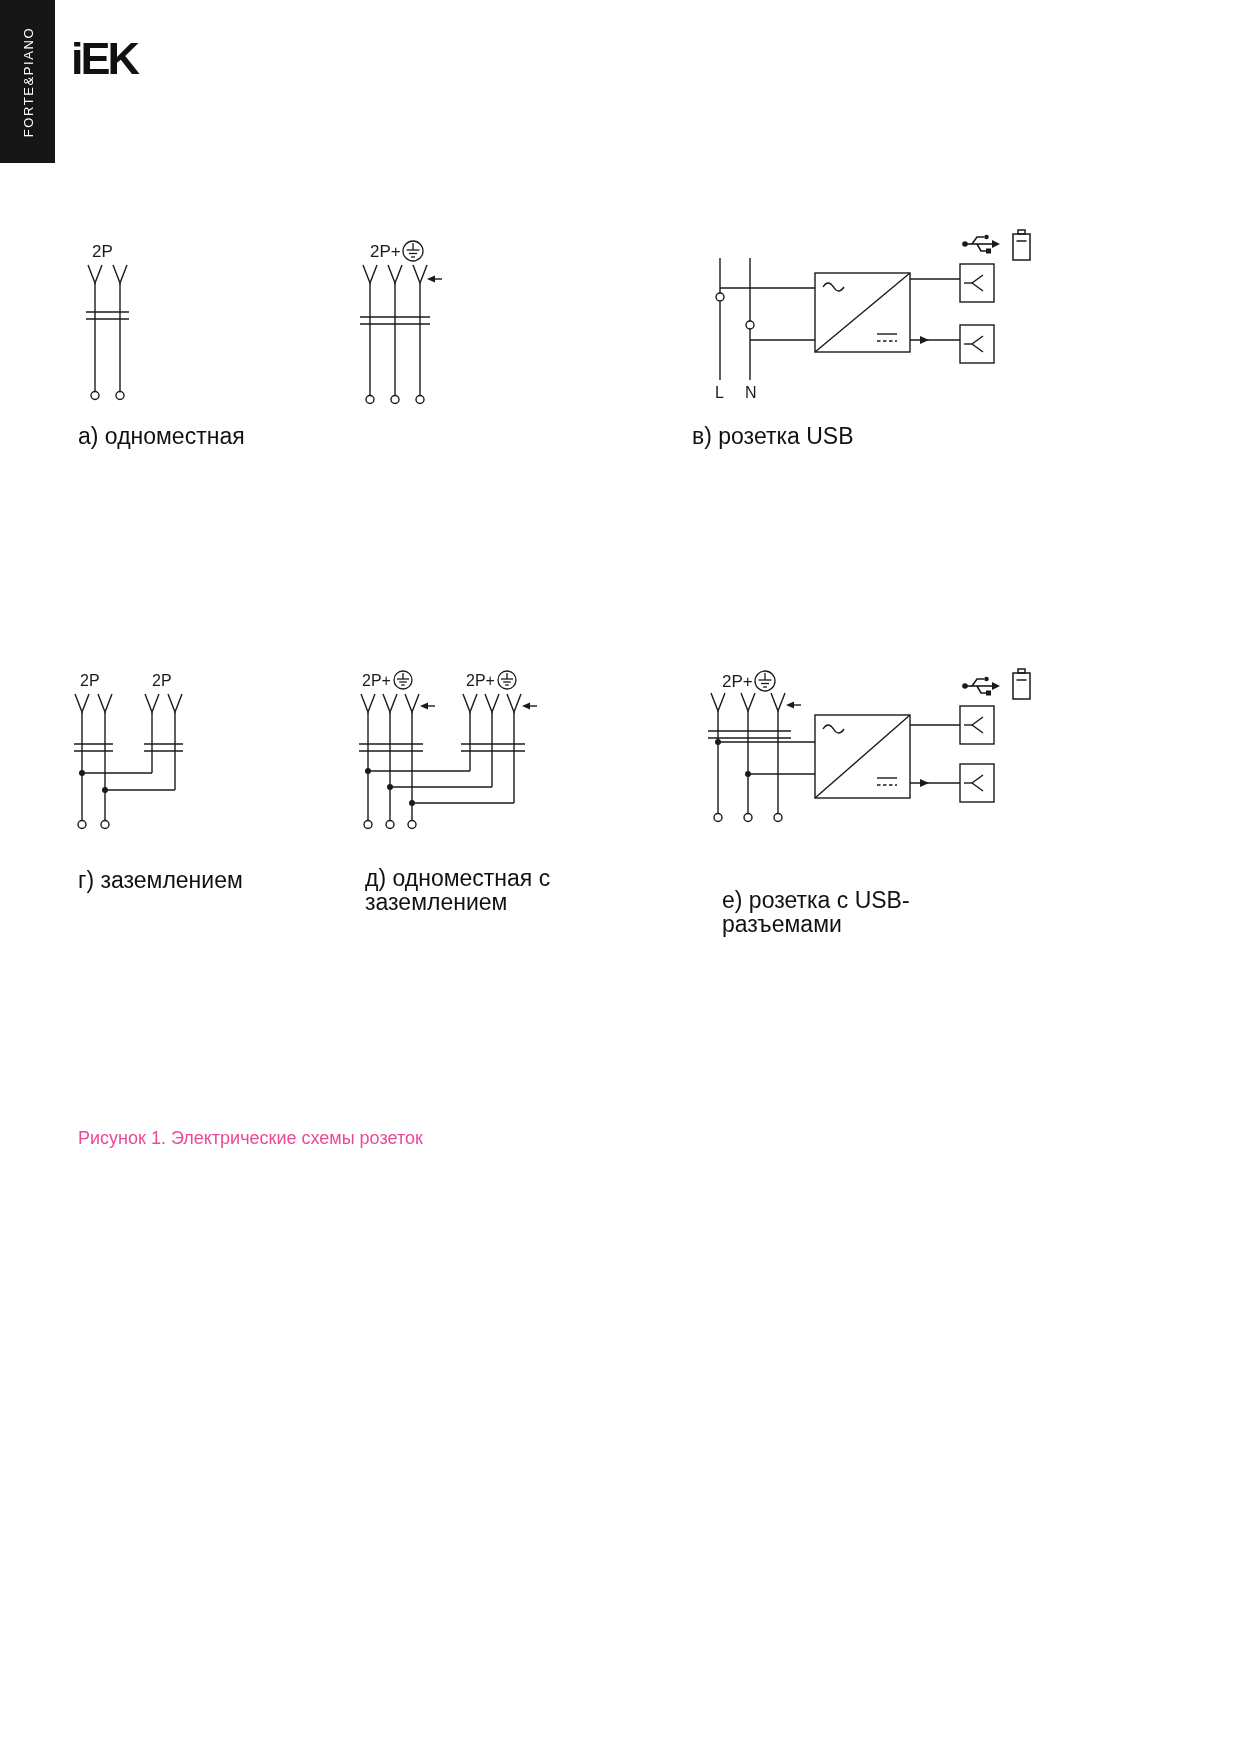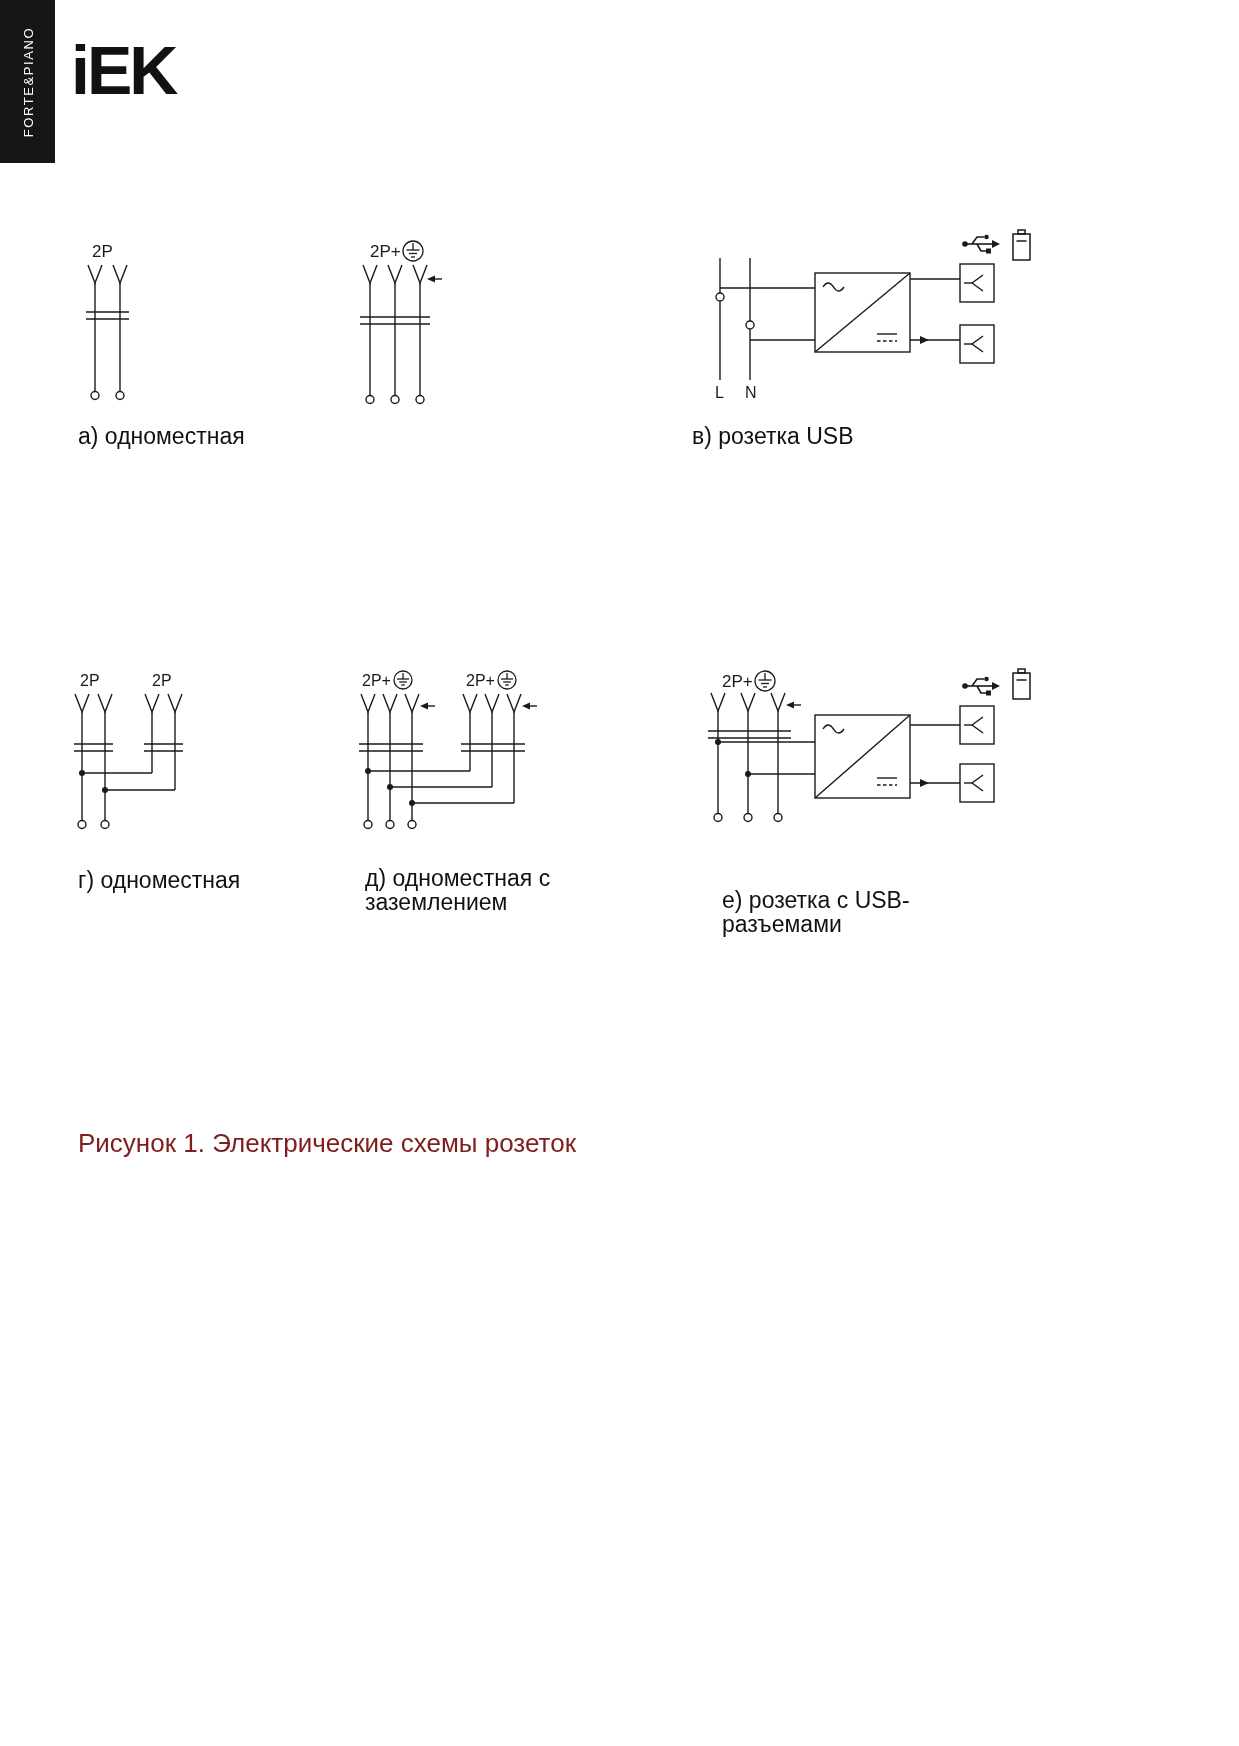--- a/index.html
+++ b/index.html
@@ -1,26 +1,26 @@
 <!DOCTYPE html>
 <html><head>
 <meta charset="utf-8">
 <style>
   *{margin:0;padding:0;box-sizing:border-box}
   html,body{background:#ffffff}
   body{font-family:"Liberation Sans",sans-serif;color:#1a1a1a}
   .page{position:relative;width:1239px;height:1746px;background:#ffffff;overflow:hidden}
   .sidebar{position:absolute;left:0;top:0;width:55px;height:163px;background:#161616}
   .sidebar span{position:absolute;left:50%;top:50%;transform:translate(-50%,-50%) rotate(180deg);writing-mode:vertical-rl;color:#ffffff;font-size:13px;letter-spacing:1.6px;white-space:nowrap;font-weight:500}
-  .logo{position:absolute;left:71px;top:36px;font-size:68px;font-weight:800;letter-spacing:-3px;line-height:1;color:#111111}
+  .logo{position:absolute;left:71px;top:36px;font-size:45px;font-weight:800;letter-spacing:-3px;line-height:1;color:#111111}
   .abs{position:absolute}
   svg{display:block;overflow:visible}
   svg text{font-family:"Liberation Sans",sans-serif;fill:#1a1a1a}
   .dcap{position:absolute;font-size:23px;line-height:24px;color:#111111}
-  .figcap{position:absolute;font-size:26px;color:#7f1d1d}
+  .figcap{position:absolute;font-size:18px;color:#ec4899}
 </style>
 </head>
 <body>
 
 <div class="page">
 
   <div class="sidebar">
     <span>FORTE&amp;PIANO</span>
   </div>
   <div class="logo">iEK</div>
@@ -133,21 +133,21 @@
       <line x1="84" y1="44" x2="84" y2="105"></line>
       <line x1="84" y1="105" x2="14" y2="105"></line>
       <line x1="107" y1="44" x2="107" y2="122"></line>
       <line x1="107" y1="122" x2="37" y2="122"></line>
       <circle cx="14" cy="105" r="3" fill="#1a1a1a" stroke="none"></circle>
       <circle cx="37" cy="122" r="3" fill="#1a1a1a" stroke="none"></circle>
       <circle cx="14" cy="156.5" r="4"></circle>
       <circle cx="37" cy="156.5" r="4"></circle>
     </g>
   </svg>
-  <div class="dcap" style="left:78px;top:868px">г) одноместная</div>
+  <div class="dcap" style="left:78px;top:868px">г) заземлением</div>
 
   <svg class="abs" style="left:353px;top:668px" width="190" height="180" viewBox="0 0 190 180">
     <text x="9" y="18" font-size="16">2P+</text>
     <g stroke="#1a1a1a" stroke-width="1.3" fill="none">
       <circle cx="50" cy="12" r="9"></circle>
       <line x1="50" y1="5" x2="50" y2="11"></line>
       <line x1="44" y1="11" x2="56" y2="11"></line>
       <line x1="46.2" y1="14" x2="53.8" y2="14"></line>
       <line x1="48.2" y1="17" x2="51.8" y2="17"></line>
     </g>

